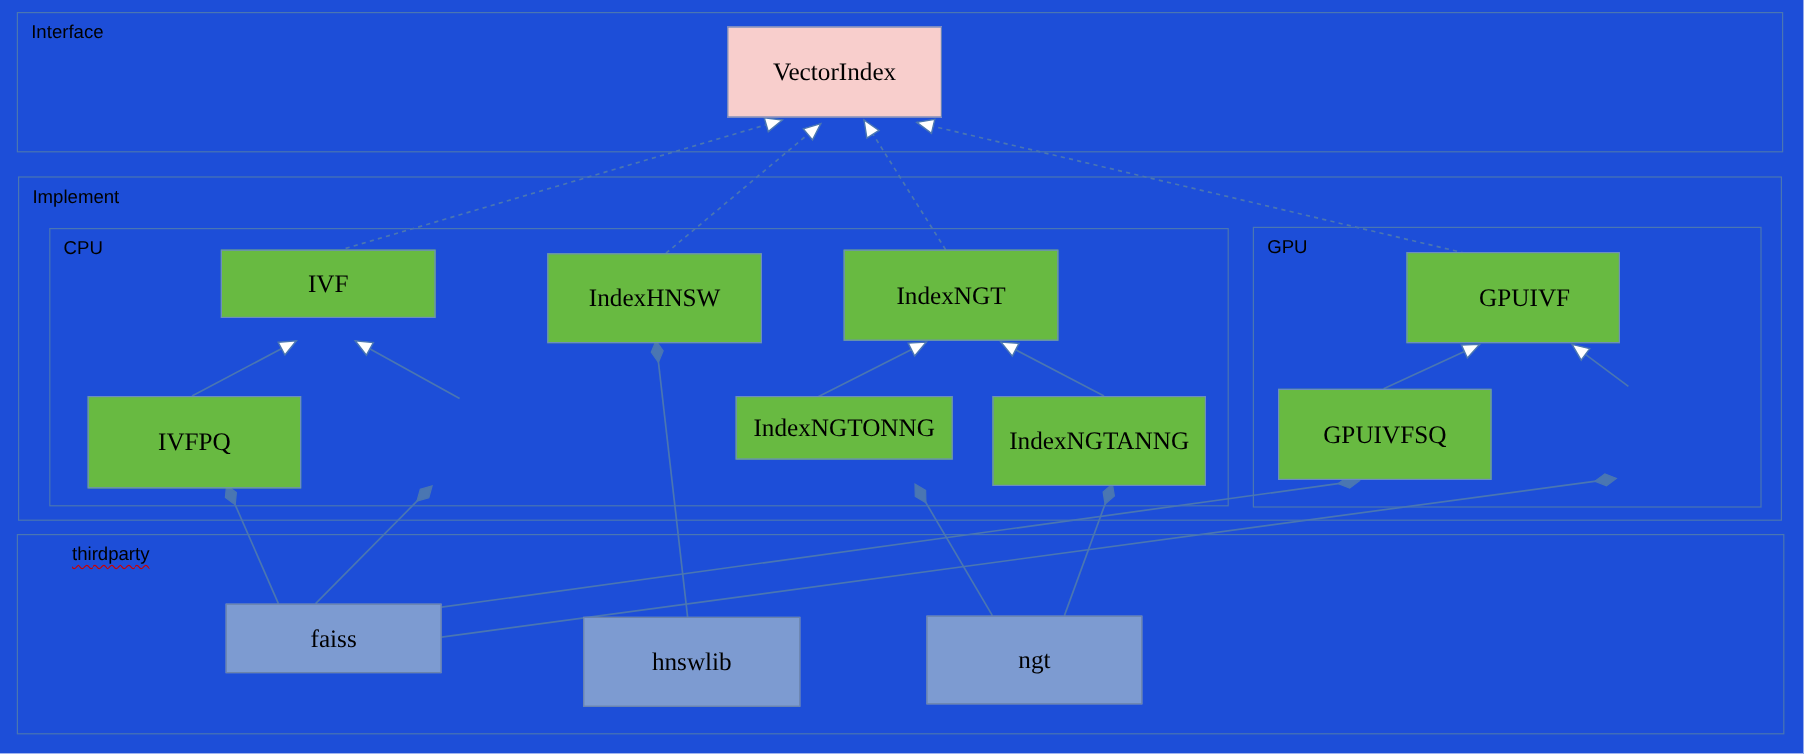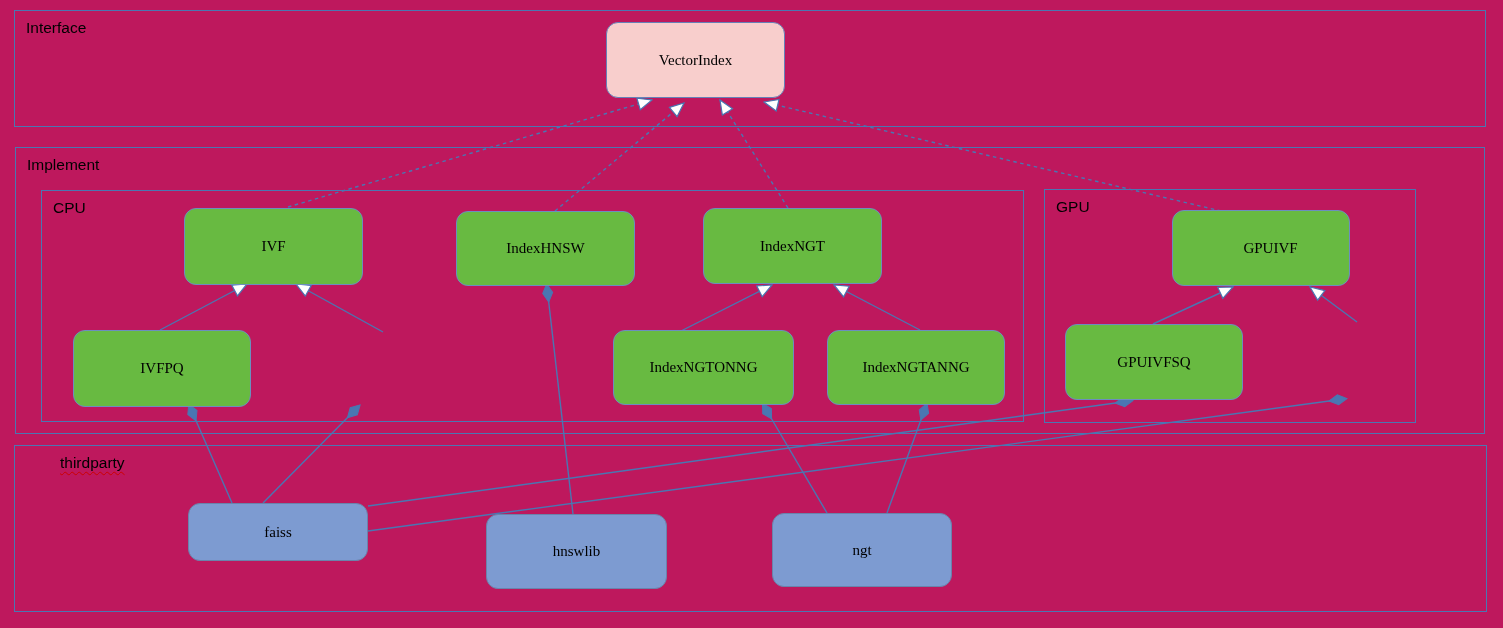--- a/index.html
+++ b/index.html
@@ -8,44 +8,44 @@
     --green-border:#6c8ebf;
     --pink-fill:#f8cecc;
     --pink-border:#6681b8;
     --blue-fill:#7d9bd1;
     --blue-border:#6a83ab;
     --squiggle:#cc0000;
     --text:#000000;
   }
   html,body{margin:0;padding:0;background:#ffffff;}
   .stage{
-    position:relative;width:1503px;height:628px;background:#be185d;
+    position:relative;width:1503px;height:628px;background:#1d4ed8;
     font-family:"Liberation Sans",sans-serif;color:var(--text);
     overflow:hidden;
   }
   .container{
     position:absolute;border:1.5px solid var(--line);background:transparent;
     box-sizing:border-box;
   }
   .container-label{
     position:absolute;top:8px;left:11px;font-size:15.5px;color:var(--text);
     background:transparent;line-height:1.1;
   }
   .squiggle{
     text-decoration-line:underline;
     text-decoration-style:wavy;
     text-decoration-color:var(--squiggle);
     text-decoration-thickness:1px;
     text-underline-offset:3px;
     margin-left:34px;
   }
   .node{
-    position:absolute;border-radius:12px;box-sizing:border-box;
+    position:absolute;border-radius:0;box-sizing:border-box;
     display:flex;align-items:center;justify-content:center;
-    font-family:"Liberation Serif",serif;font-size:15px;color:var(--text);
+    font-family:"Liberation Serif",serif;font-size:21px;color:var(--text);
     border:1px solid var(--green-border);background:var(--green-fill);
     z-index:3;
   }
   .node.pink{background:var(--pink-fill);border-color:var(--pink-border);}
   .node.blue{background:var(--blue-fill);border-color:var(--blue-border);}
   svg.edges{position:absolute;left:0;top:0;z-index:2;pointer-events:none;}
   .edge{stroke:var(--line);stroke-width:1.4;fill:none;}
   .edge.dashed{stroke-dasharray:3.5,3.5;}
 </style>
 </head>
@@ -58,21 +58,21 @@
   </div>
 
   <div class="container" style="left:15px;top:147px;width:1470px;height:287px;">
     <span class="container-label">Implement</span>
   </div>
 
   <div class="container" style="left:41px;top:190px;width:983px;height:232px;">
     <span class="container-label">CPU</span>
   </div>
 
-  <div class="container" style="left:1044px;top:189px;width:372px;height:234px;">
+  <div class="container" style="left:1044px;top:189px;width:424px;height:234px;">
     <span class="container-label">GPU</span>
   </div>
 
   <div class="container" style="left:14px;top:445px;width:1473px;height:167px;">
     <span class="container-label squiggle">thirdparty</span>
   </div>
 
   <svg class="edges" width="1503" height="628" viewBox="0 0 1503 628">
     <defs>
       <marker id="tri" markerUnits="userSpaceOnUse" markerWidth="17" markerHeight="15" refX="15.5" refY="7.5" orient="auto">
@@ -101,33 +101,33 @@
     <line class="edge" x1="368" y1="531" x2="1344" y2="399" marker-end="url(#diam)"></line>
     <line class="edge" x1="573" y1="514" x2="547" y2="287" marker-end="url(#diam)"></line>
     <line class="edge" x1="827" y1="513" x2="764" y2="406" marker-end="url(#diam)"></line>
     <line class="edge" x1="887" y1="513" x2="926" y2="406" marker-end="url(#diam)"></line>
   </svg>
 
   <div class="node pink" style="left:606px;top:22px;width:179px;height:76px;">
     <span>VectorIndex</span>
   </div>
 
-  <div class="node" style="left:184px;top:208px;width:179px;height:77px;">
+  <div class="node" style="left:184px;top:208px;width:179px;height:57px;">
     <span>IVF</span>
   </div>
   <div class="node" style="left:456px;top:211px;width:179px;height:75px;">
     <span>IndexHNSW</span>
   </div>
   <div class="node" style="left:703px;top:208px;width:179px;height:76px;">
     <span>IndexNGT</span>
   </div>
   <div class="node" style="left:73px;top:330px;width:178px;height:77px;">
     <span>IVFPQ</span>
   </div>
-  <div class="node" style="left:613px;top:330px;width:181px;height:75px;">
+  <div class="node" style="left:613px;top:330px;width:181px;height:53px;">
     <span>IndexNGTONNG</span>
   </div>
   <div class="node" style="left:827px;top:330px;width:178px;height:75px;">
     <span>IndexNGTANNG</span>
   </div>
 
   <div class="node" style="left:1172px;top:210px;width:178px;height:76px;padding-left:19px;">
     <span>GPUIVF</span>
   </div>
   <div class="node" style="left:1065px;top:324px;width:178px;height:76px;">

